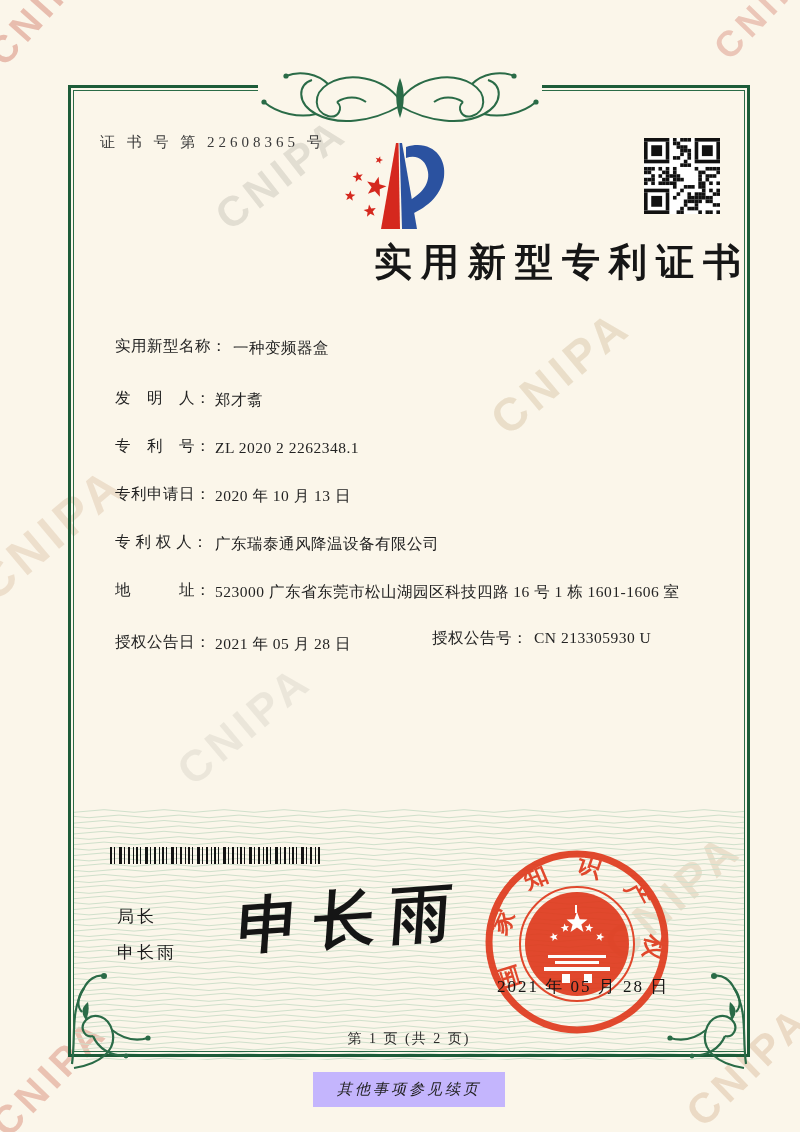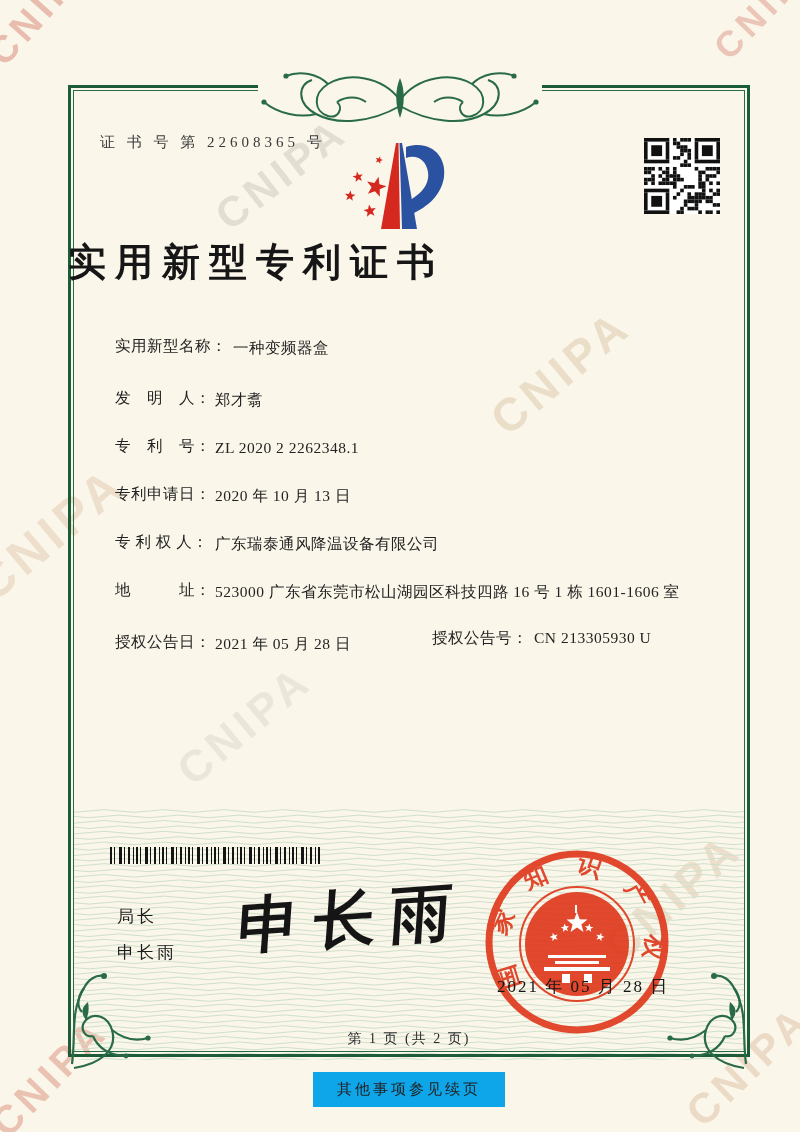--- a/index.html
+++ b/index.html
@@ -26,21 +26,21 @@
   }
   
   .waveband{position:absolute;left:74px;top:808px;width:670px;height:252px;overflow:hidden;}
   
   .cert-no{
     position:absolute;left:100px;top:133px;font-size:15px;letter-spacing:4px;color:#3a3a3a;
   }
   .logo{position:absolute;left:333px;top:123px;width:130px;height:112px;}
   .qr{position:absolute;left:644px;top:138px;width:76px;height:76px;background:#fff;}
   .title{
-    position:absolute;left:68px;top:237px;width:682px;text-align:left;
+    position:absolute;left:68px;top:237px;width:682px;text-align:right;
     font-size:38px;font-weight:700;letter-spacing:9px;color:#161616;
   }
   
   .field{position:absolute;left:115px;font-size:15.5px;letter-spacing:.5px;color:#232323;}
   .field .lab{display:inline-block;min-width:100px;vertical-align:top;}
   .field .val{display:inline-block;vertical-align:top;max-width:478px;line-height:23px;}
   .field-right{position:absolute;left:432px;font-size:15.5px;letter-spacing:.5px;color:#232323;}
   
   .paras{
     position:absolute;left:114px;top:656px;width:600px;
@@ -74,22 +74,22 @@
     position:absolute;left:497px;top:975px;font-size:17px;letter-spacing:2px;color:#151515;
     z-index:5;
   }
   
   .page-info{
     position:absolute;left:68px;top:1030px;width:682px;text-align:center;
     font-size:14px;letter-spacing:2px;color:#2b2b2b;
   }
   .cont-wrap{position:absolute;left:68px;top:1072px;width:682px;text-align:center;}
   .cont-note{
-    display:inline-block;background:#0ea5e9;padding:8px 24px;
-    font-size:15px;letter-spacing:3px;color:#222;
+    display:inline-block;background:#c4b5fd;padding:8px 24px;
+    font-size:15px;letter-spacing:3px;color:#222;font-style:italic;
   }
 </style>
 </head>
 <body>
 
 <span class="wm" style="left:-28px;top:-14px;font-size:38px;color:#e2ab9b;opacity:.75;transform:rotate(-48deg);">CNIPA</span>
 <span class="wm" style="left:700px;top:-16px;font-size:36px;color:#e5b3a3;opacity:.7;transform:rotate(-46deg);">CNIPA</span>
 <span class="wm" style="left:205px;top:150px;font-size:42px;color:#d6d2c6;opacity:.65;transform:rotate(-38deg);">CNIPA</span>
 <span class="wm" style="left:478px;top:345px;font-size:46px;color:#e6d9c2;opacity:.8;transform:rotate(-40deg);">CNIPA</span>
 <span class="wm" style="left:-38px;top:505px;font-size:50px;color:#ecddc9;opacity:.9;transform:rotate(-40deg);">CNIPA</span>

